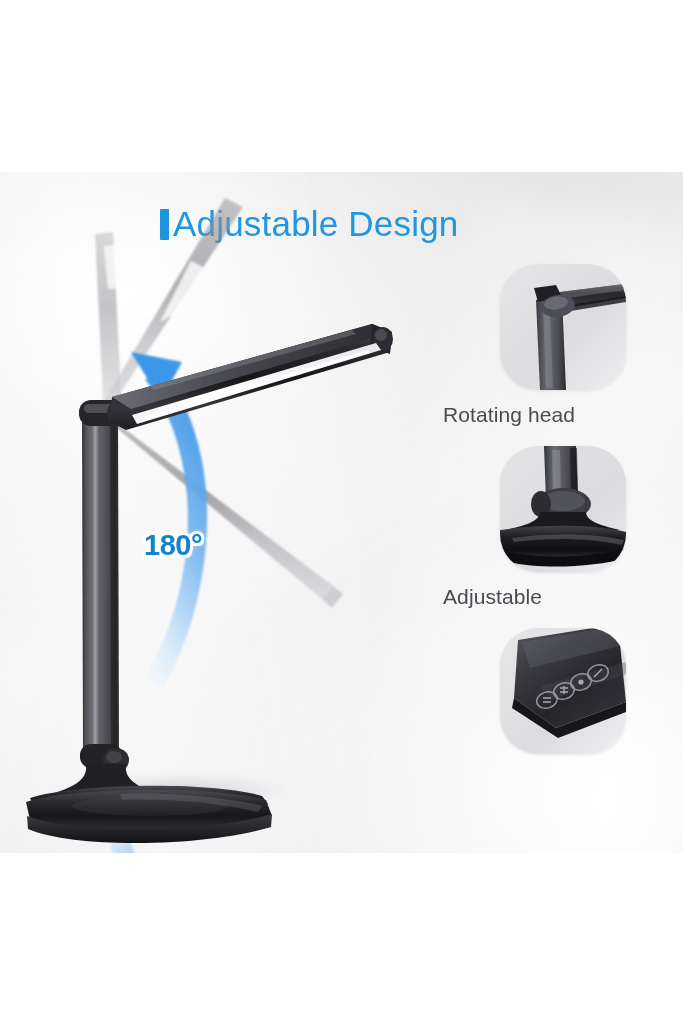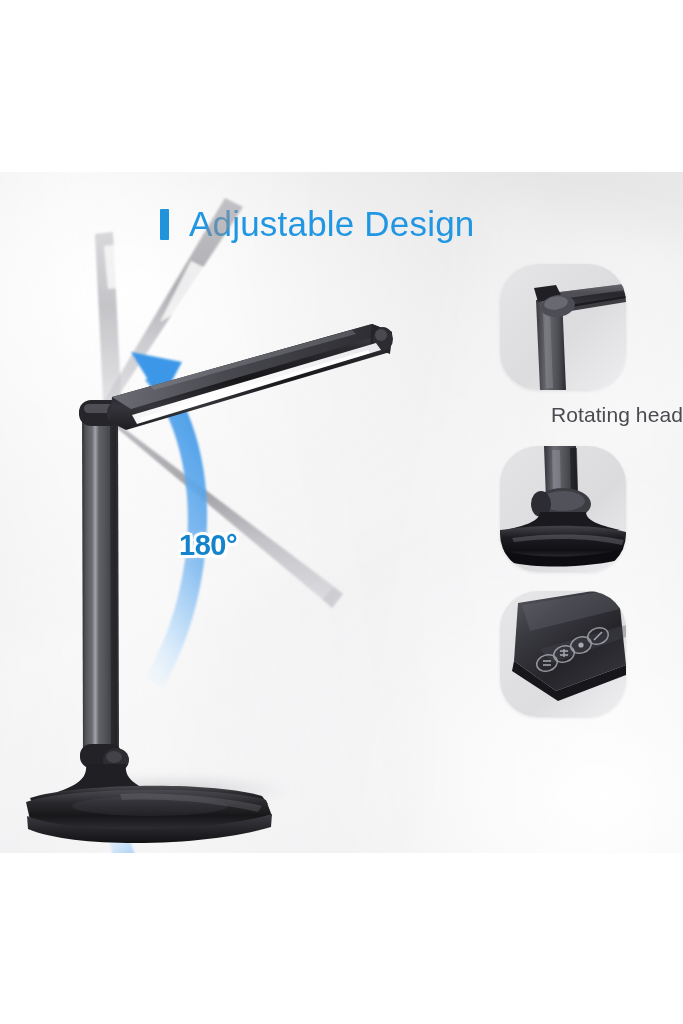--- a/index.html
+++ b/index.html
@@ -57,21 +57,21 @@
     filter: blur(5px);
   }
 
   
   #heading {
     position: absolute;
     left: 160px;
     top: 32px;
     display: flex;
     align-items: center;
-    gap: 20px;
+    gap: 4px;
     white-space: nowrap;
   }
   #heading .bar {
     width: 9px;
     height: 31px;
     background: #1f93dc;
     border-radius: 1px;
   }
   #heading .txt {
     font-size: 35px;
@@ -97,35 +97,34 @@
     font-size: 29px;
     font-weight: 700;
     color: #1384cc;
     letter-spacing: -.5px;
     text-shadow:
       -2.5px -2.5px 0 #fff,  2.5px -2.5px 0 #fff,
       -2.5px  2.5px 0 #fff,  2.5px  2.5px 0 #fff,
       -3px 0 0 #fff, 3px 0 0 #fff, 0 -3px 0 #fff, 0 3px 0 #fff,
        0 0 6px #fff;
     white-space: nowrap;
-    margin-left: 35px;
   }
   #badge-180 { left: 144px; top: 357px; }
 
   
   #features {
     position: absolute;
     left: 443px;
     top: 92px;
     width: 240px;
   }
   .feature {
     position: relative;
     margin-bottom: 19px;
-    text-align: right;
+    text-align: left;
   }
   .feature .thumb {
     width: 126px;
     height: 126px;
     margin: 0 auto;
     border-radius: 38px;
     overflow: hidden;
     position: relative;
     background: linear-gradient(150deg, #e3e3e4 0%, #dedee0 48%, #e9e9ea 100%);
     box-shadow: 0 0 0 1px rgba(255,255,255,.75) inset,
@@ -395,20 +394,21 @@
           <ellipse cx="63" cy="55" rx="22" ry="10" fill="#56565f" opacity=".85"></ellipse>
           <ellipse cx="41" cy="58" rx="10" ry="13" fill="#2c2c32"></ellipse>
 
           <path d="M40 66 C 40 76, 22 80, 6 84 L 120 84 C 104 80, 86 76, 86 66 Z" fill="#1a1a1e"></path>
 
           <path d="M0 84 C 40 78, 96 78, 126 86 L126 104 C 92 114, 34 116, 0 106 Z" fill="url(#c2base)"></path>
           <path d="M0 104 C 36 114, 94 112, 126 102 L126 112 C 92 122, 34 124, 0 114 Z" fill="#0d0d11"></path>
           <path d="M12 92 C 54 86, 98 88, 124 94 L122 99 C 92 92, 52 91, 14 96 Z" fill="#9c9ca4" opacity=".30"></path>
         </svg>
       </div>
+      <div class="cap">Adjustable</div>
     </div>
 
     <div class="feature">
       <div class="thumb">
         <svg width="126" height="126" viewBox="0 0 126 126" xmlns="http://www.w3.org/2000/svg">
           <defs>
             <linearGradient id="c3bg" x1="0" y1="0" x2="1" y2="1">
               <stop offset="0%" stop-color="#e7e7e9"></stop>
               <stop offset="60%" stop-color="#dddde0"></stop>
               <stop offset="100%" stop-color="#f0f0f2"></stop>

